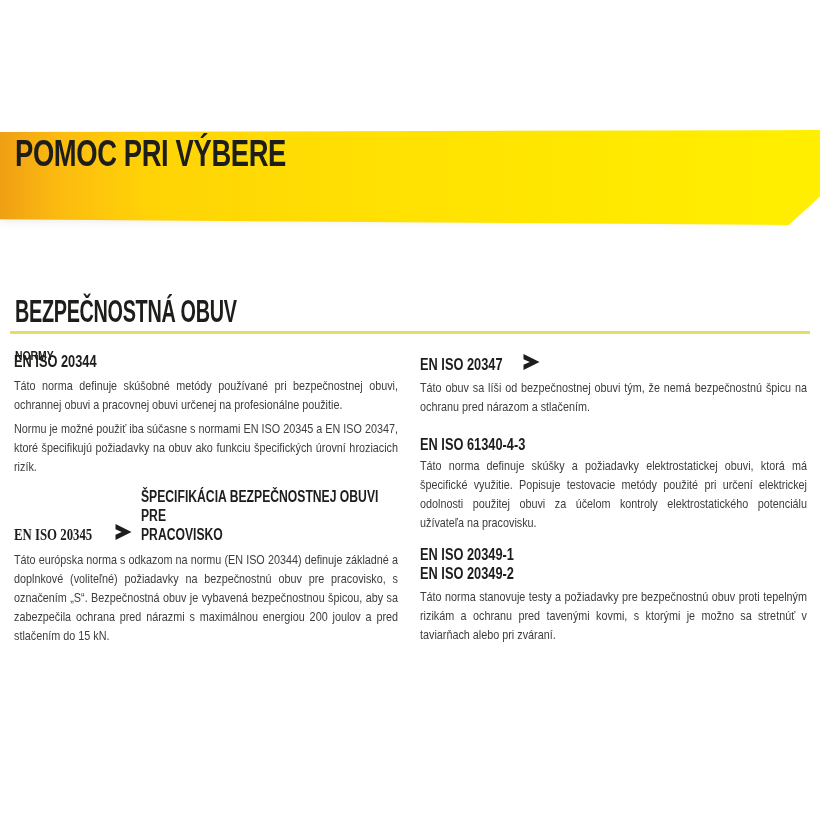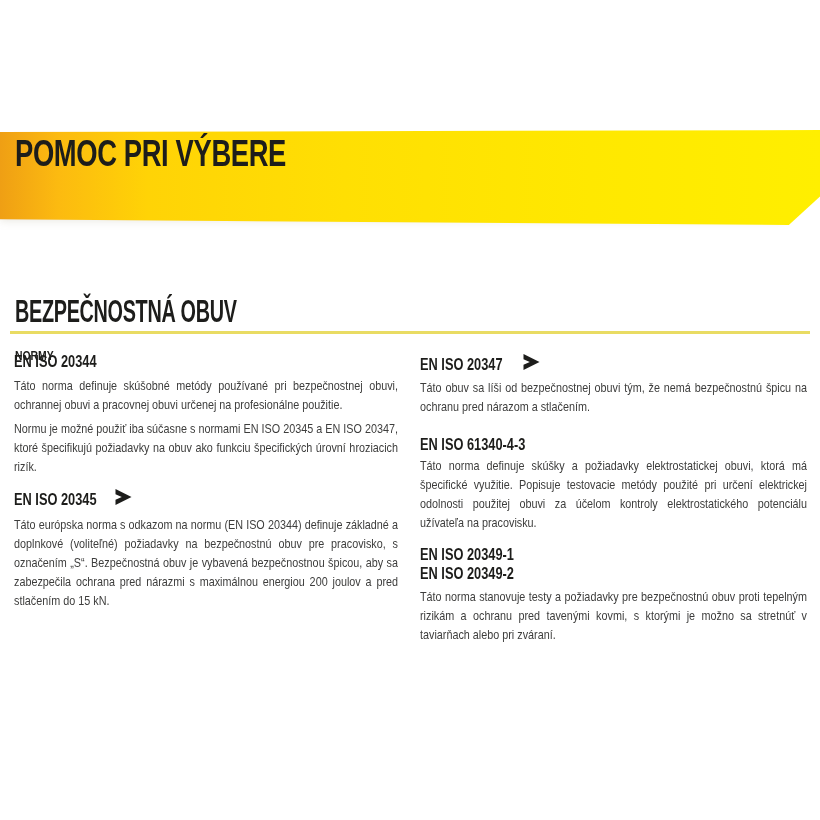--- a/index.html
+++ b/index.html
@@ -60,21 +60,21 @@
   }
   .body {
     margin:0; font-size:13.5px; line-height:19px; color:#3d3d3c;
     text-align:justify;
   }
   .m5 { margin-top:5px; } .m6 { margin-top:6px; } .m4 { margin-top:4px; }
   .m11 { margin-top:11px; } .m19 { margin-top:19px; } .m13 { margin-top:13px; }
   .m2 { margin-top:2px; }
 
   .std-header { display:flex; align-items:flex-end; }
-  .std-header .code-cell-l { width:101px; flex:0 0 101px; }
+  .std-header .code-cell-l { width:101px; flex:0 0 101px;font-family:Liberation Serif, serif; }
   .std-header .code-cell-r { width:103px; flex:0 0 103px; }
   .arrow-cell { flex:0 0 26px; padding-top:2px; }
   .heading-cell { flex:1 1 auto; min-width:0; }
   .std-heading {
     font-size:16px; line-height:19px; font-weight:bold; color:#1d1d1b;
     white-space:pre-line;
   }
 </style>
 </head>
 <body>
@@ -99,20 +99,24 @@
 
     <div class="std-header m11">
       <div class="code-cell-l">
         <div class="std-code cond">EN ISO 20345</div>
       </div>
       <div class="arrow-cell">
         <svg width="17" height="16" viewBox="0 0 14 14" aria-hidden="true">
           <path d="M0 0 L14 7 L0 14 L0 9.5 L5.5 7 L0 4.5 Z" fill="#1d1d1b"></path>
         </svg>
       </div>
+      <div class="heading-cell">
+        <div class="std-heading condh">ŠPECIFIKÁCIA BEZPEČNOSTNEJ OBUVI PRE
+PRACOVISKO</div>
+      </div>
     </div>
     <p class="body cond m6">Táto európska norma s odkazom na normu (EN ISO 20344) definuje základné a doplnkové (voliteľné) požiadavky na bezpečnostnú obuv pre pracovisko, s označením „S“. Bezpečnostná obuv je vybavená bezpečnostnou špicou, aby sa zabezpečila ochrana pred nárazmi s maximálnou energiou 200 joulov a pred stlačením do 15 kN.</p>
 
   </div>
 
   <div class="col col-right">
 
     <div class="std-header">
       <div class="code-cell-r">
         <div class="std-code cond">EN ISO 20347</div>

